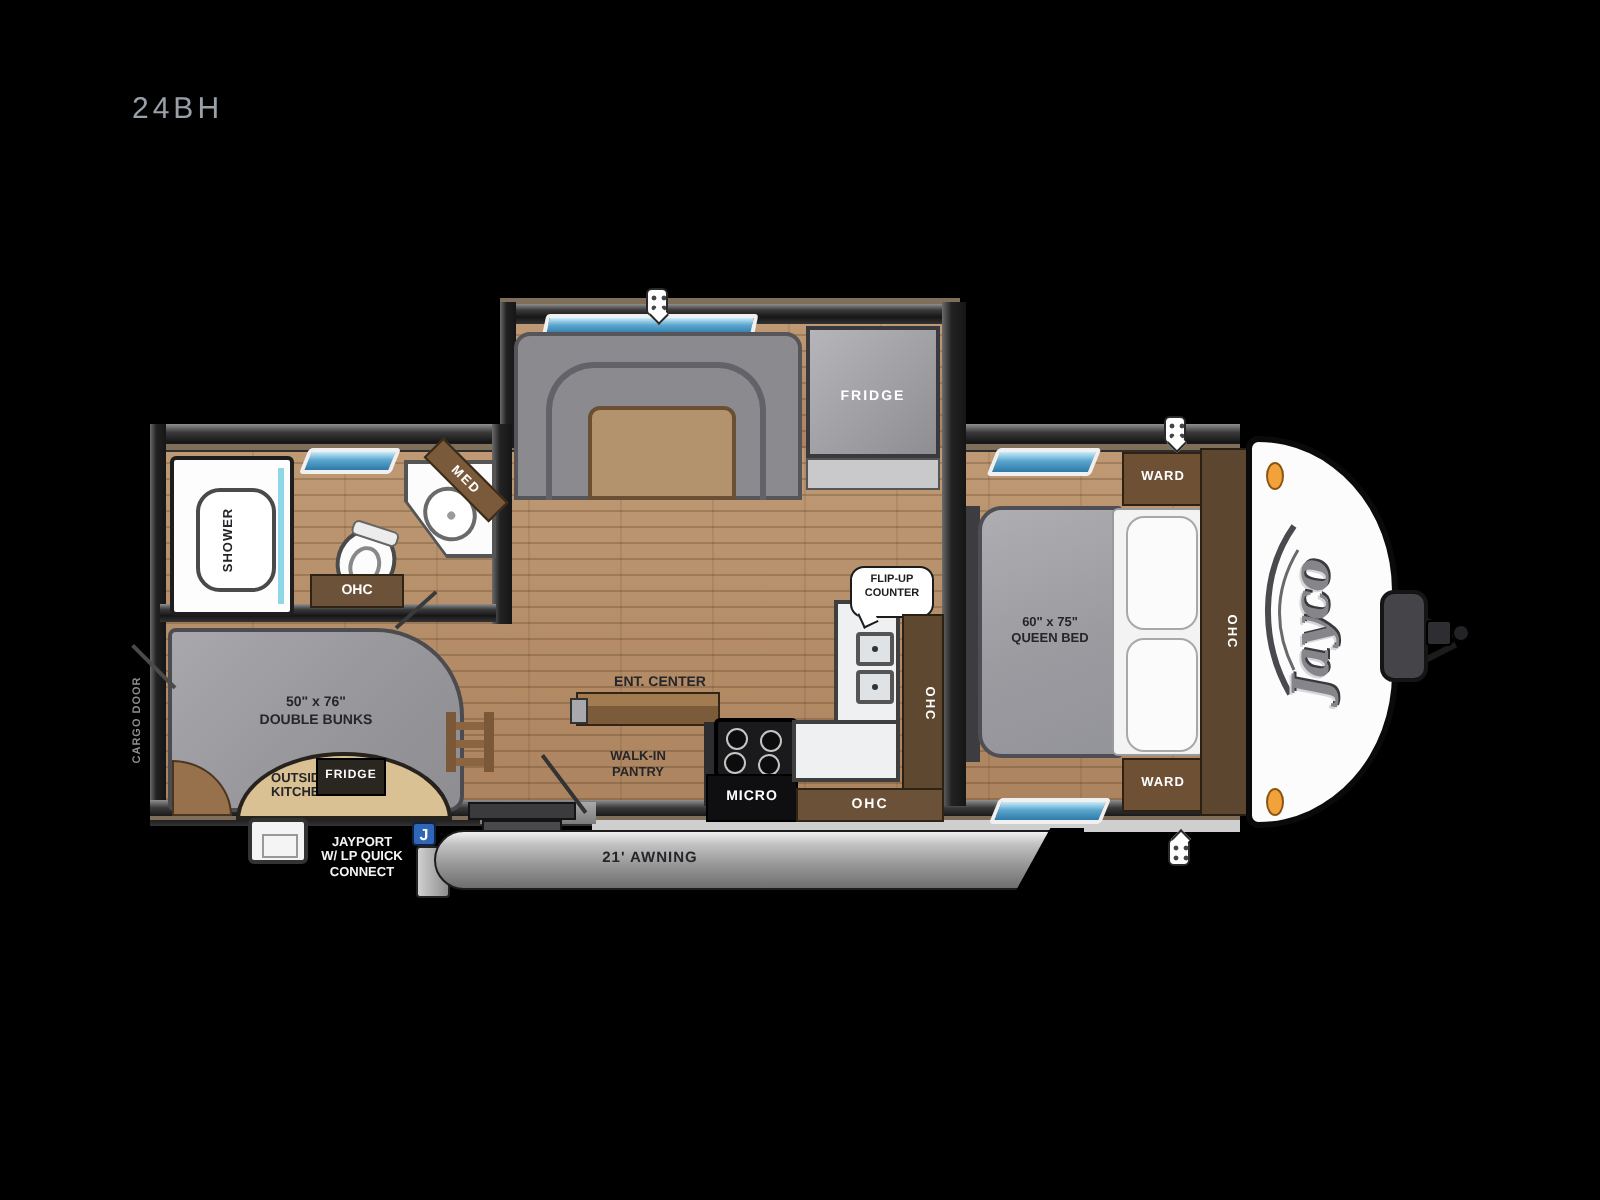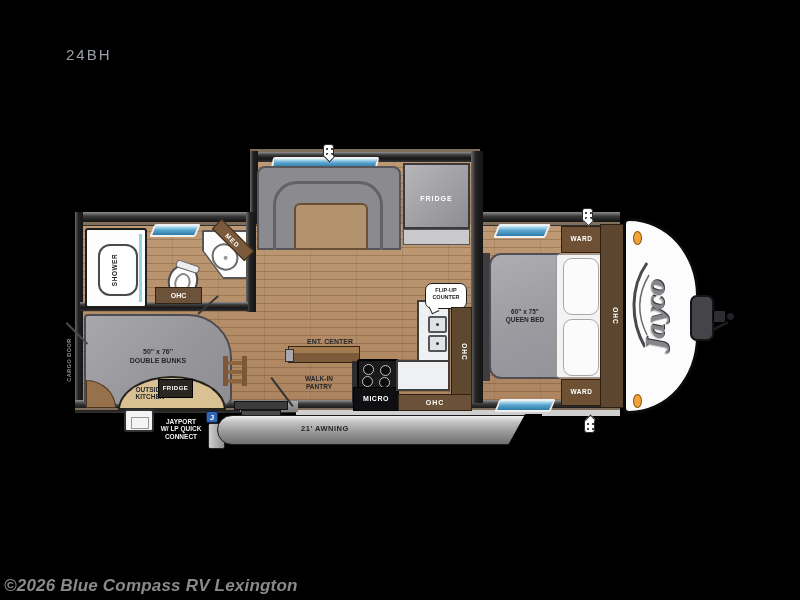--- a/index.html
+++ b/index.html
@@ -344,14 +344,13 @@
   <div class="abs hitch-line hl1"></div>
   <div class="abs hitch-line hl2"></div>
   <div class="abs propane"></div>
   <div class="abs coupler"></div>
   <div class="abs ball"></div>
 
   <div class="abs pin pin-slide"></div>
   <div class="abs pin pin-bed-top"></div>
   <div class="abs pin pin-up pin-bed-bottom"></div>
 
-  <div class="abs watermark">©2026 Blue Compass RV Lexington</div>
 </div>
 
 </body></html>

